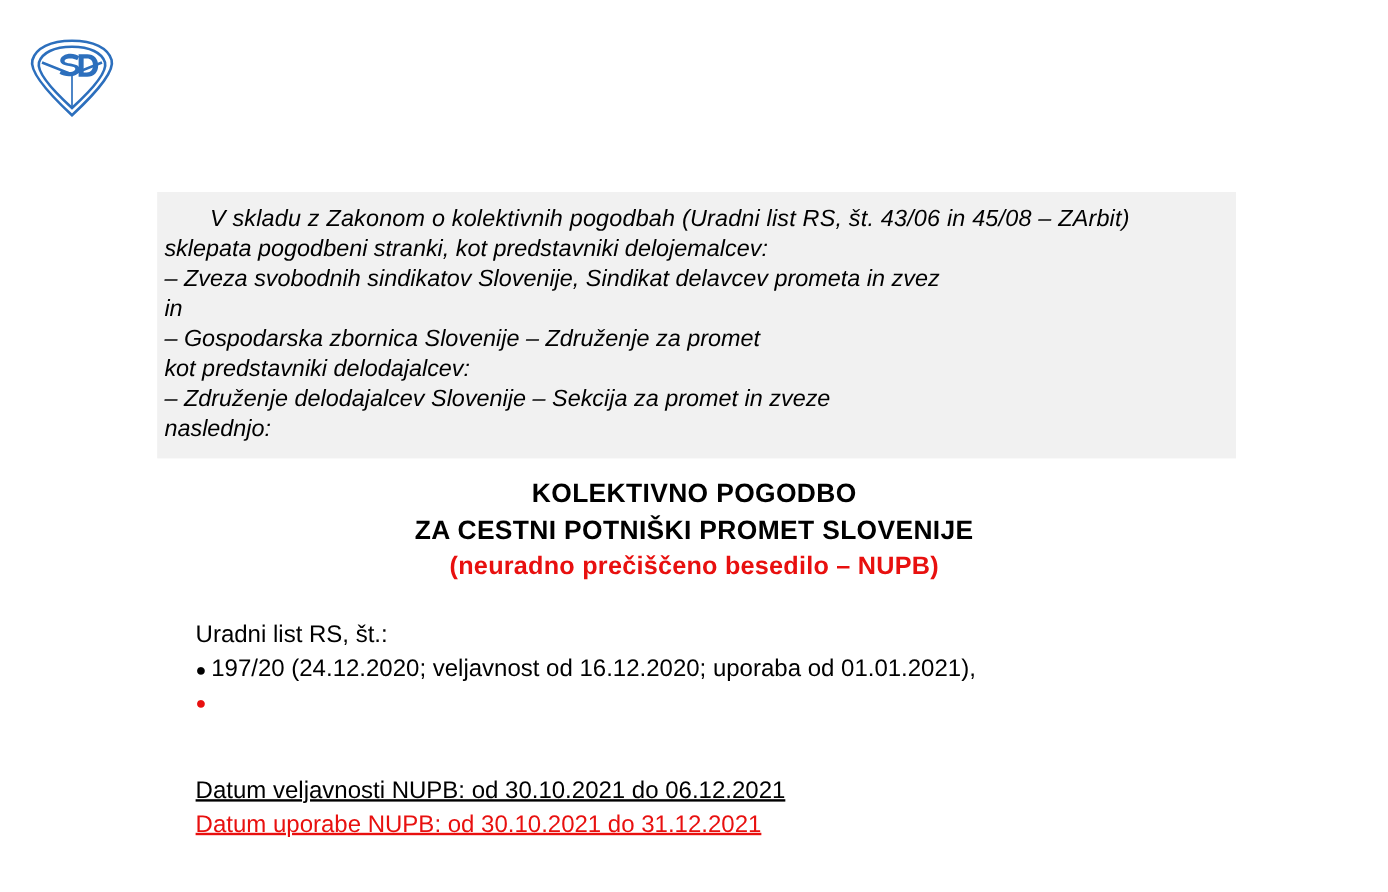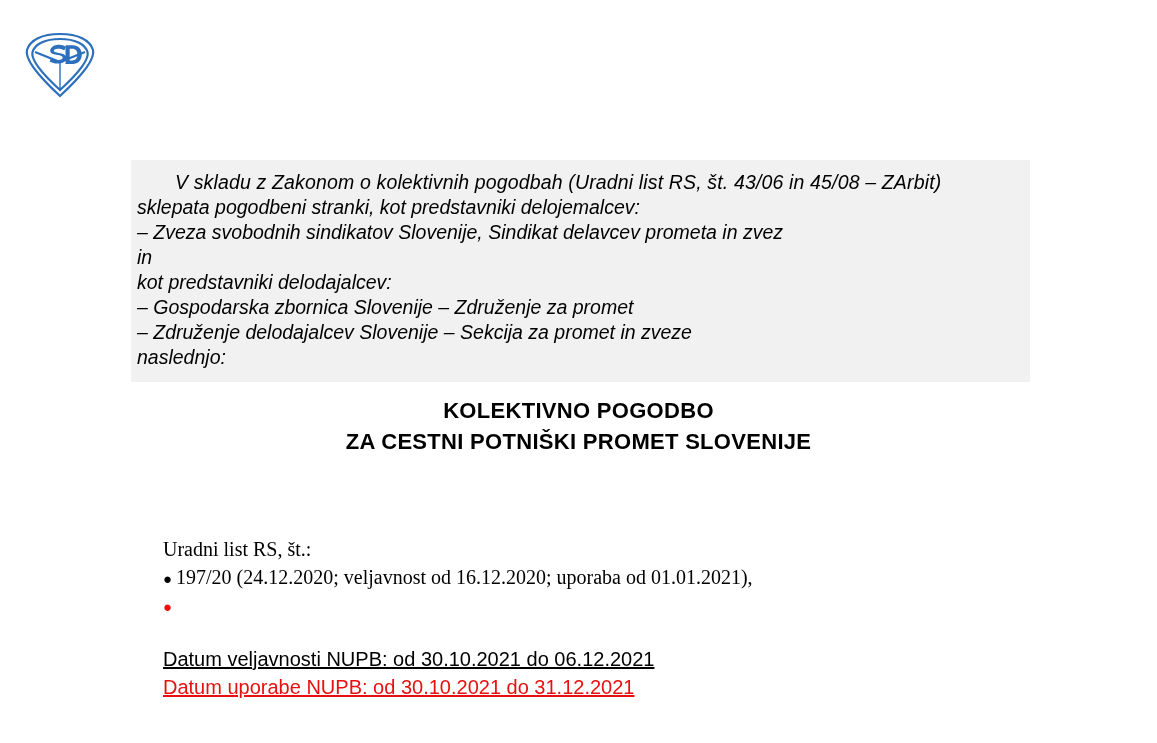--- a/index.html
+++ b/index.html
@@ -67,23 +67,22 @@
     font-weight: bold;
     color: #e8100f;
     line-height: 29px;
     letter-spacing: 0.2px;
   }
 
   
   .gazette-block {
     position: absolute;
     left: 163px;
-    top: 536px;
+    top: 516px;
     width: 880px;
-    font-family: Liberation Serif, serif;
   }
   .gz-label {
     font-size: 20px;
     line-height: 27px;
     color: #000;
   }
   .gz-item {
     font-size: 20px;
     line-height: 28px;
     color: #000;
@@ -135,29 +134,30 @@
       <path d="M43.5 15.2 l0 18.8 l7.2 0 c5.6 0 9.1 -3.7 9.1 -9.4 c0 -5.8 -3.5 -9.4 -9.1 -9.4 Z m4.2 3.6 l2.6 0 c3.3 0 5.2 2.2 5.2 5.8 c0 3.5 -1.9 5.8 -5.2 5.8 l-2.6 0 Z"></path>
     </g>
   </svg>
 </div>
 
 <div class="intro-block">
   <div class="intro-line first">V skladu z Zakonom o kolektivnih pogodbah (Uradni list RS, št. 43/06 in 45/08 – ZArbit)</div>
   <div class="intro-line">sklepata pogodbeni stranki, kot predstavniki delojemalcev:</div>
   <div class="intro-line">– Zveza svobodnih sindikatov Slovenije, Sindikat delavcev prometa in zvez</div>
   <div class="intro-line">in</div>
+  <div class="intro-line">– Gospodarska zbornica Slovenije – Združenje za promet</div>
   <div class="intro-line">kot predstavniki delodajalcev:</div>
-  <div class="intro-line">– Gospodarska zbornica Slovenije – Združenje za promet</div>
   <div class="intro-line">– Združenje delodajalcev Slovenije – Sekcija za promet in zveze</div>
   <div class="intro-line">naslednjo:</div>
 </div>
 
 <div class="title-block">
   <div class="title-line">KOLEKTIVNO POGODBO</div>
   <div class="title-line">ZA CESTNI POTNIŠKI PROMET SLOVENIJE</div>
+  <div class="title-sub">(neuradno prečiščeno besedilo – NUPB)</div>
 </div>
 
 <div class="gazette-block">
   <div class="gz-label">Uradni list RS, št.:</div>
   <div class="gz-item">
     <span class="gz-bullet">●</span>
     <span>197/20 (24.12.2020; veljavnost od 16.12.2020; uporaba od 01.01.2021),</span>
   </div>
   <div class="gz-item red">
     <span class="gz-bullet">●</span>

